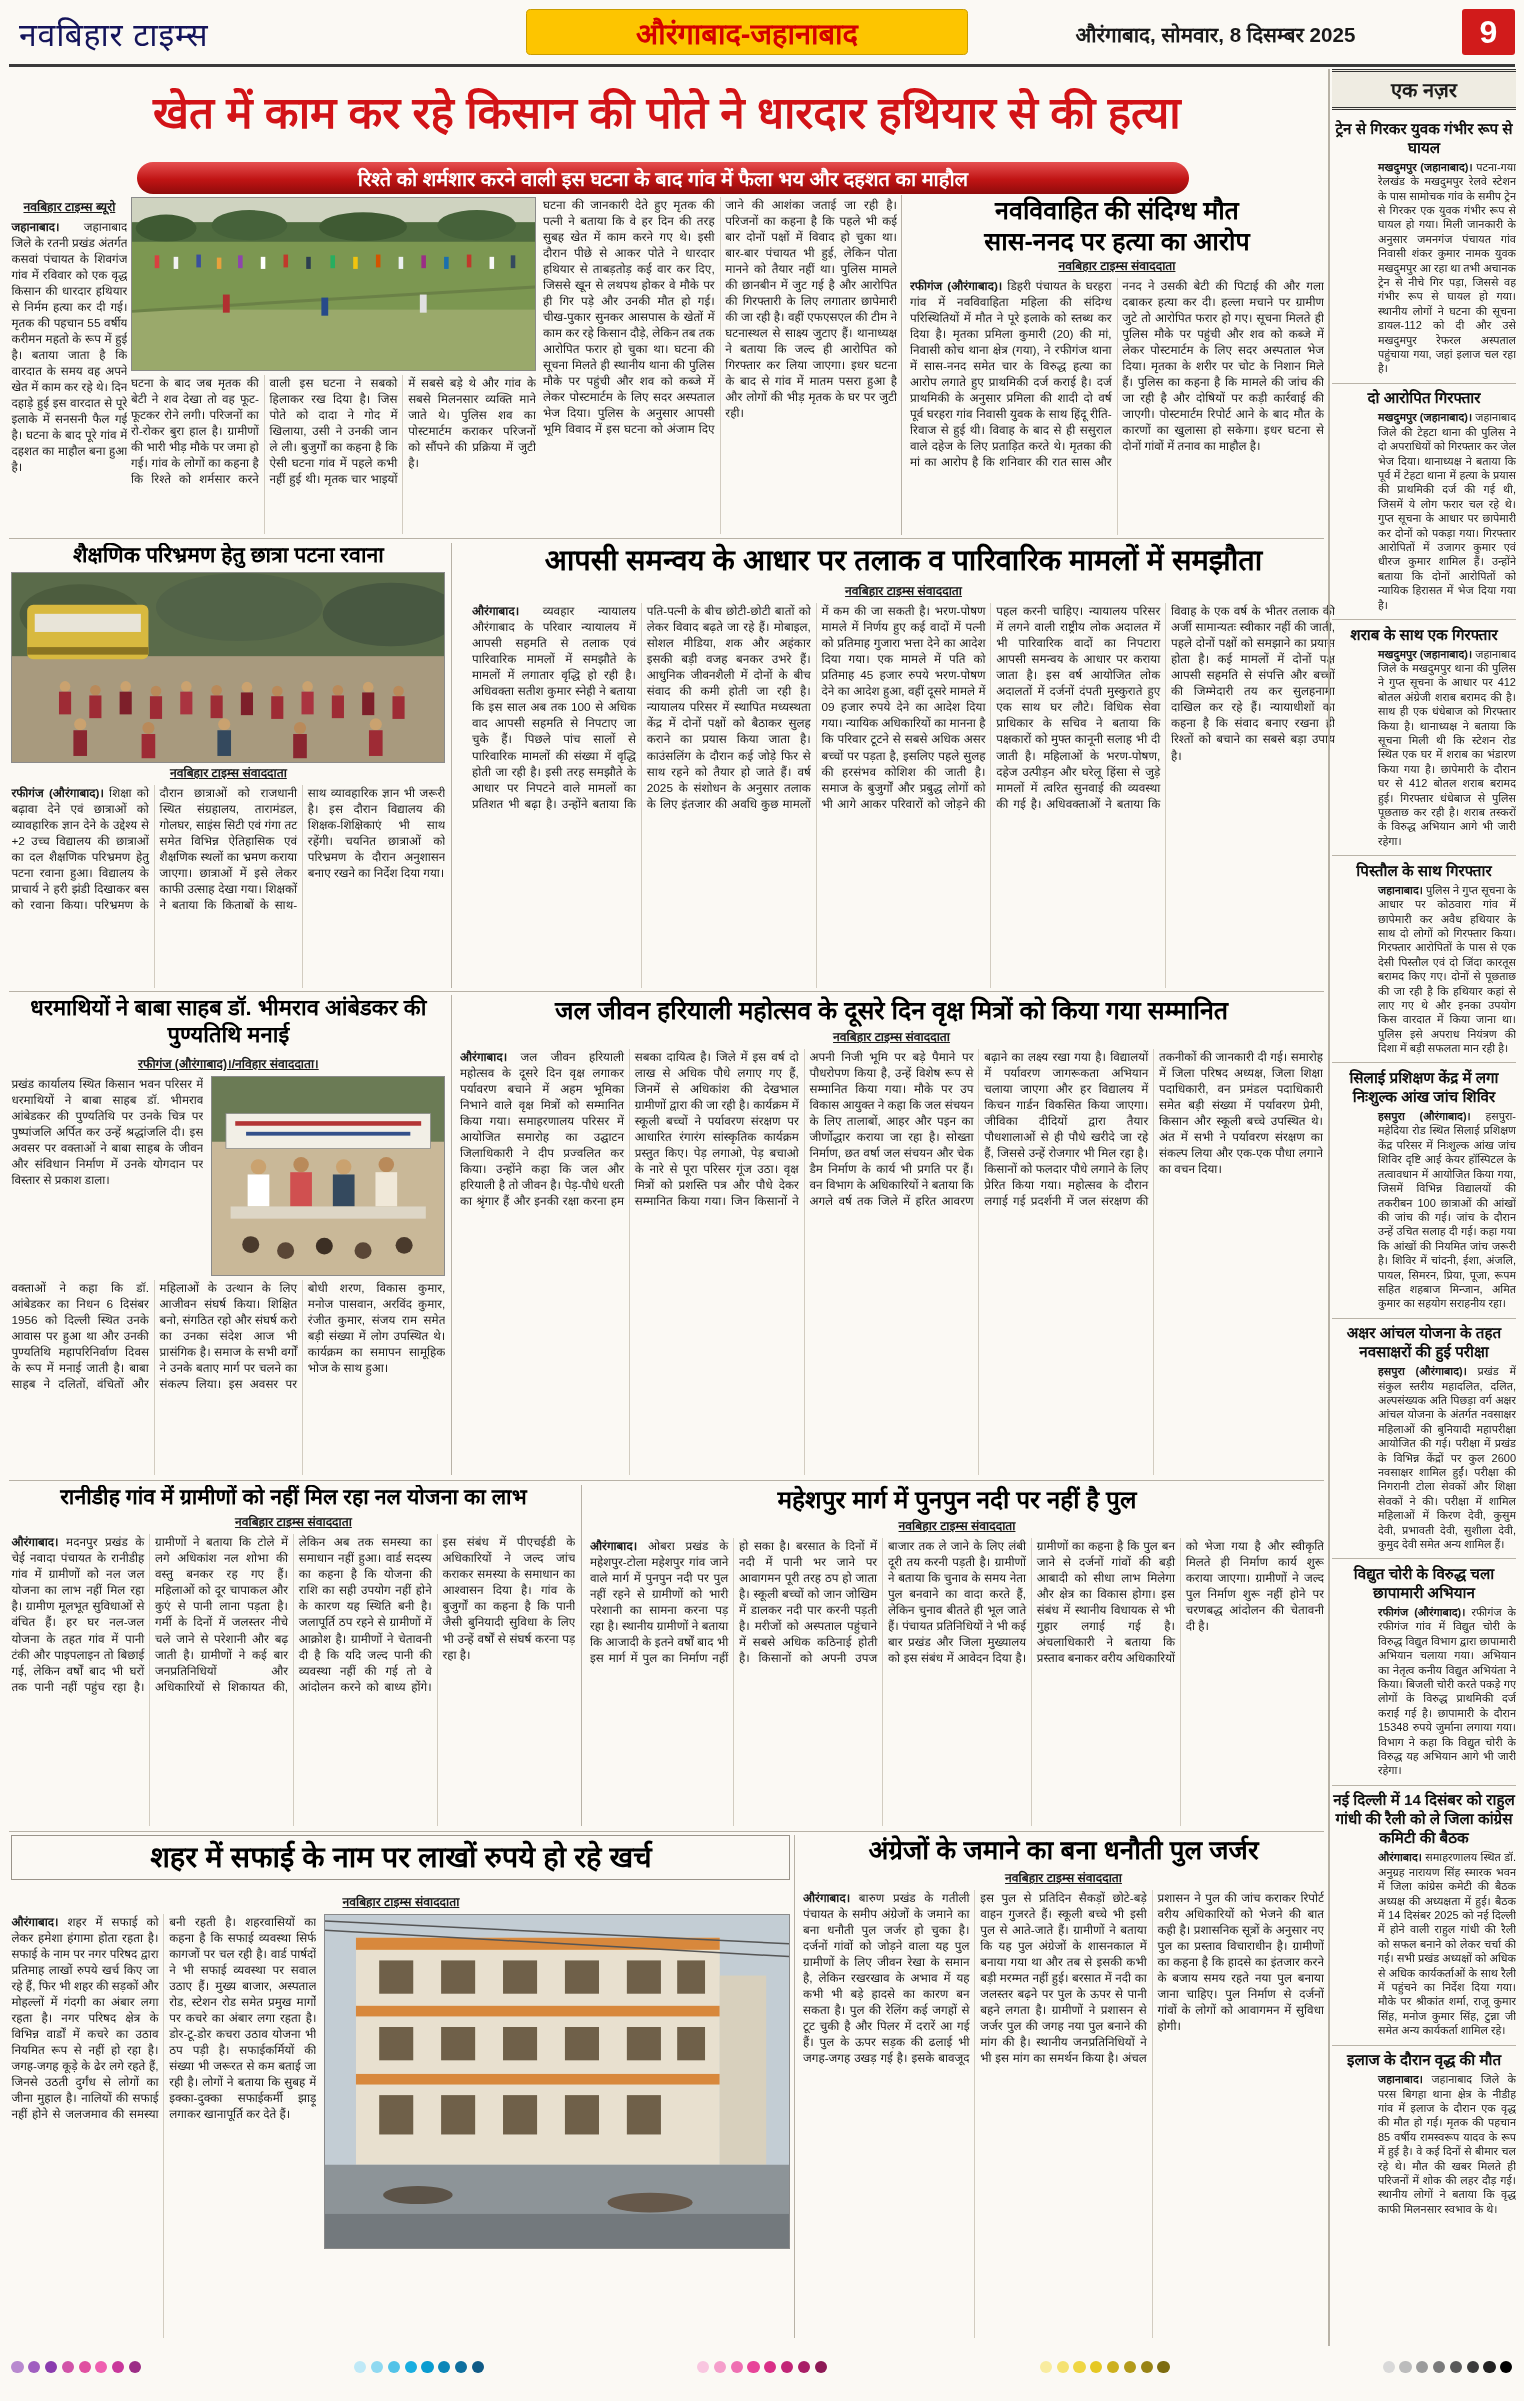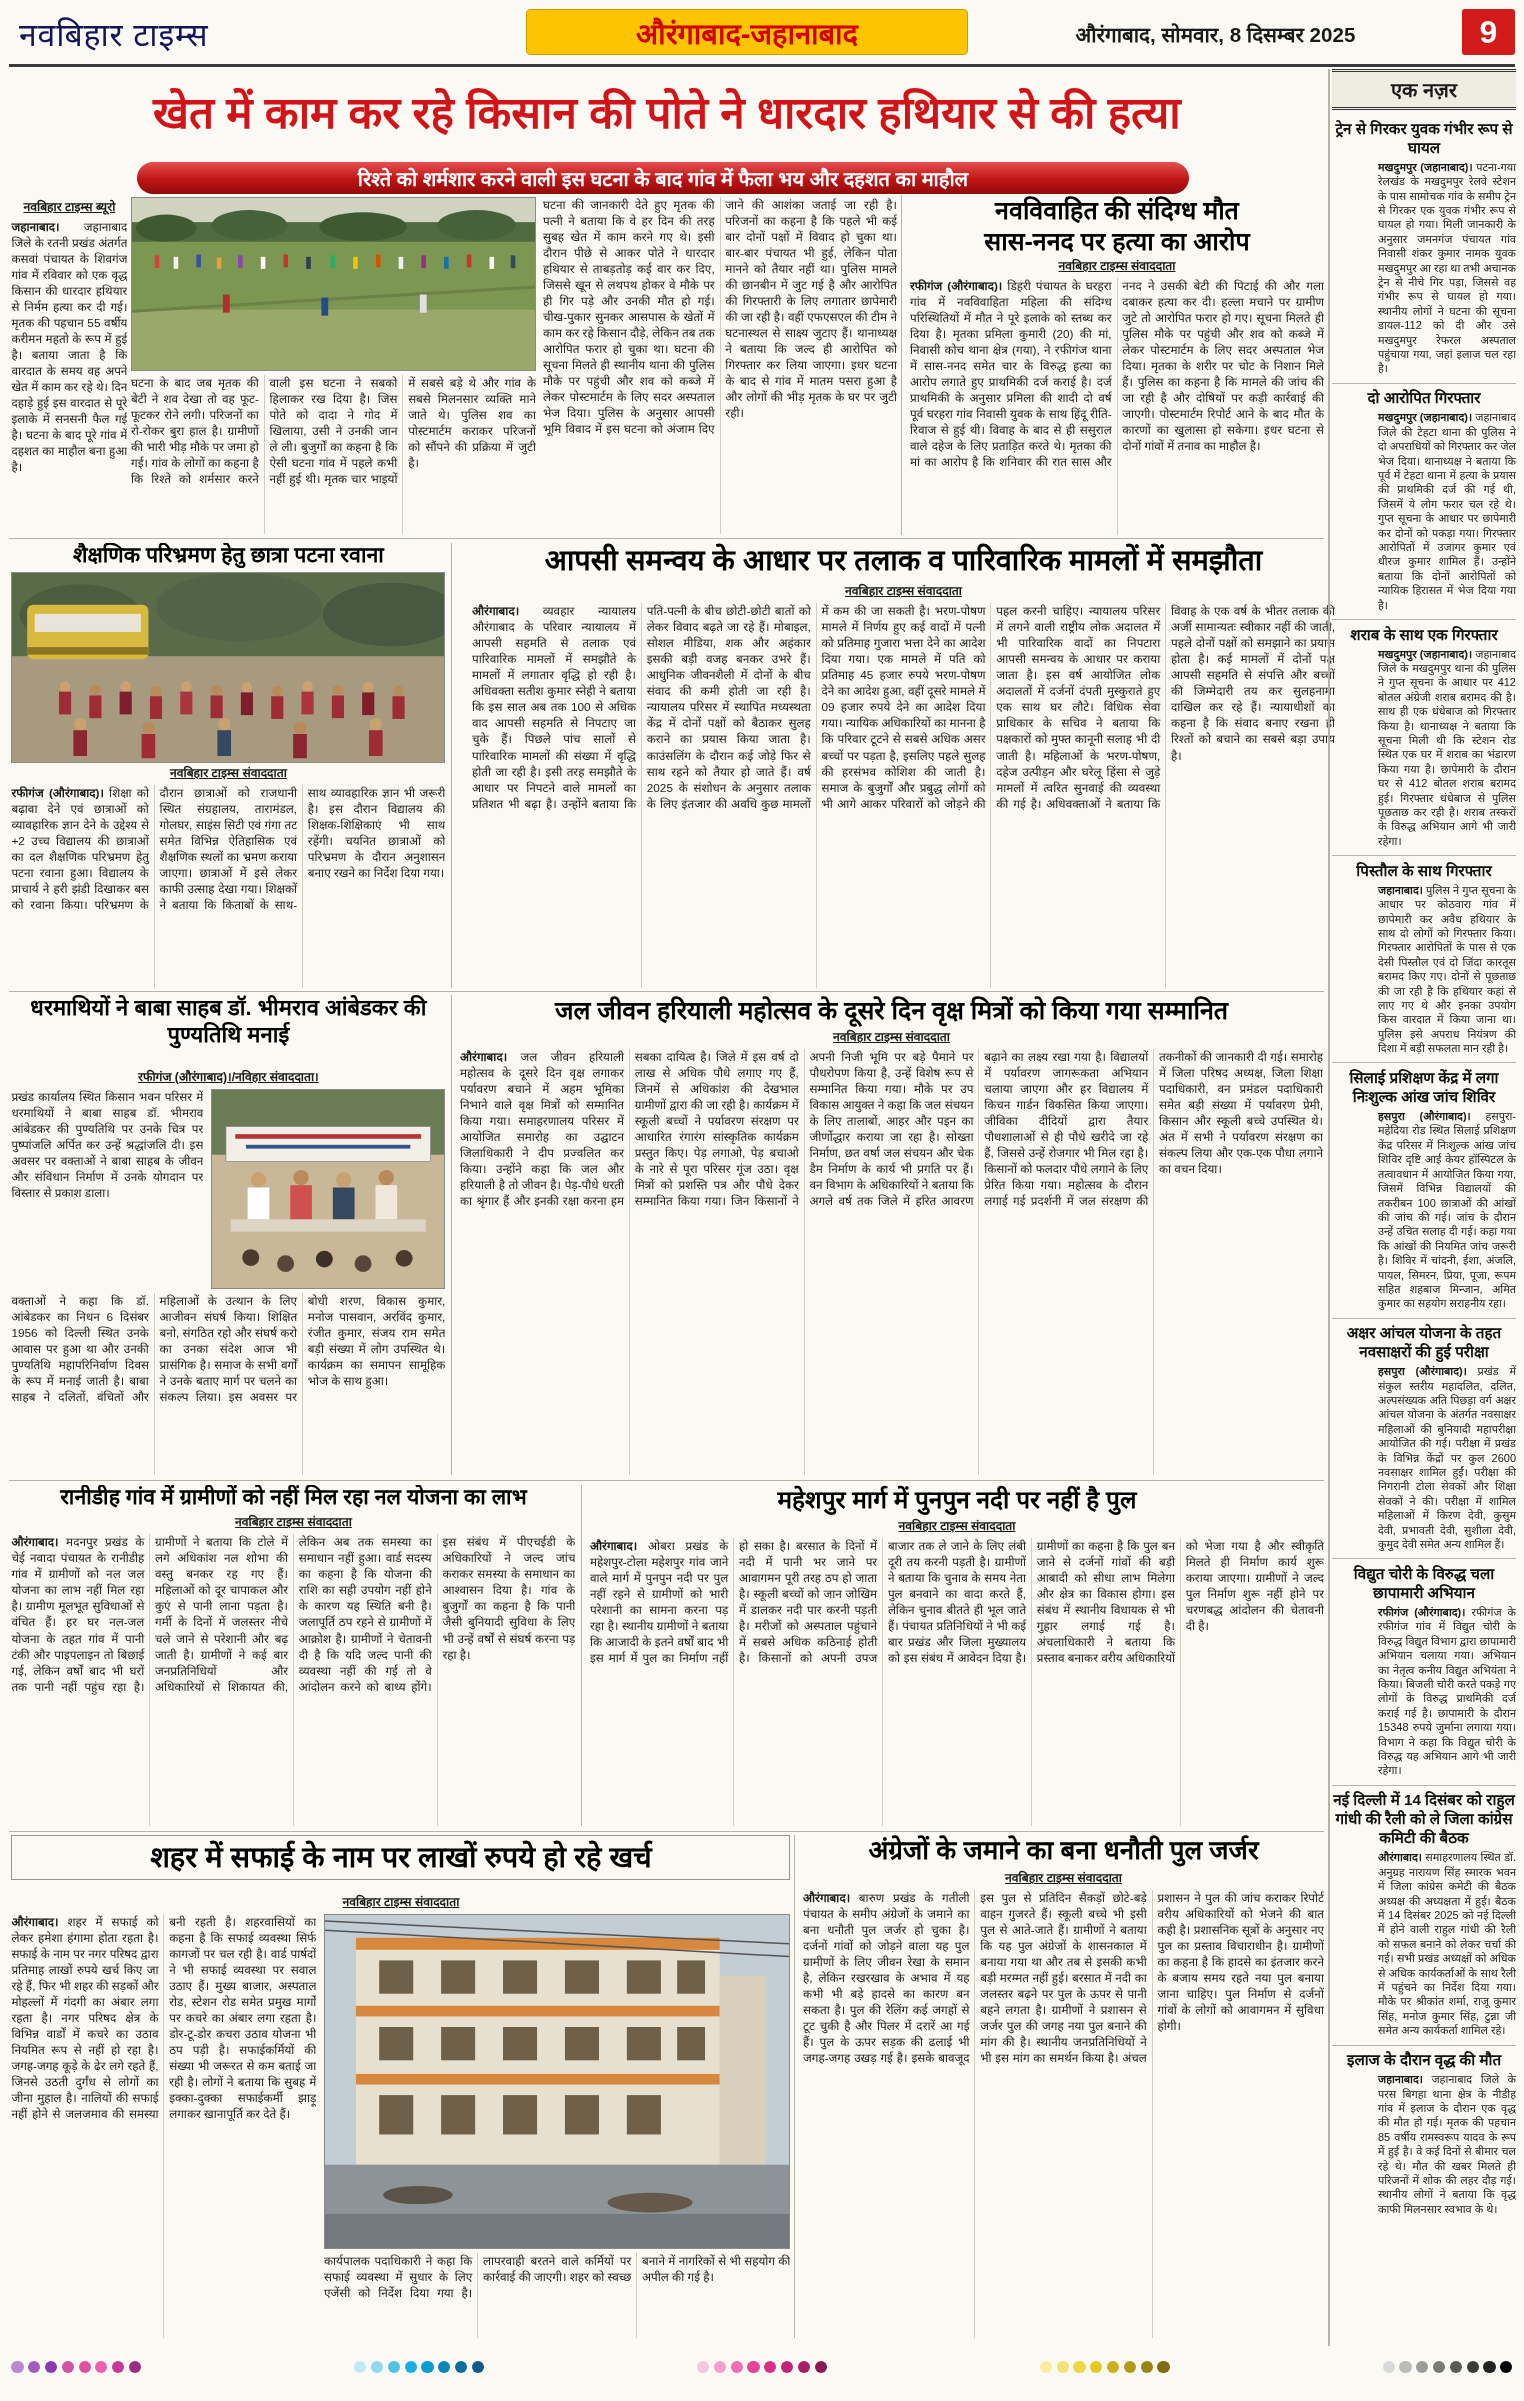--- a/index.html
+++ b/index.html
@@ -184,21 +184,21 @@
     <div class="hl" style="font-size:29px;margin-bottom:3px;">आपसी समन्वय के आधार पर तलाक व पारिवारिक मामलों में समझौता</div>
     <div class="byl">
         <span class="src">नवबिहार टाइम्स संवाददाता</span>
       </div>
     <p class="jt c5 grow"><span class="place">औरंगाबाद।</span> <span>व्यवहार न्यायालय औरंगाबाद के परिवार न्यायालय में आपसी सहमति से तलाक एवं पारिवारिक मामलों में समझौते के मामलों में लगातार वृद्धि हो रही है। अधिवक्ता सतीश कुमार स्नेही ने बताया कि इस साल अब तक 100 से अधिक वाद आपसी सहमति से निपटाए जा चुके हैं। पिछले पांच सालों से पारिवारिक मामलों की संख्या में वृद्धि होती जा रही है। इसी तरह समझौते के आधार पर निपटने वाले मामलों का प्रतिशत भी बढ़ा है। उन्होंने बताया कि पति-पत्नी के बीच छोटी-छोटी बातों को लेकर विवाद बढ़ते जा रहे हैं। मोबाइल, सोशल मीडिया, शक और अहंकार इसकी बड़ी वजह बनकर उभरे हैं। आधुनिक जीवनशैली में दोनों के बीच संवाद की कमी होती जा रही है। न्यायालय परिसर में स्थापित मध्यस्थता केंद्र में दोनों पक्षों को बैठाकर सुलह कराने का प्रयास किया जाता है। काउंसलिंग के दौरान कई जोड़े फिर से साथ रहने को तैयार हो जाते हैं। वर्ष 2025 के संशोधन के अनुसार तलाक के लिए इंतजार की अवधि कुछ मामलों में कम की जा सकती है। भरण-पोषण मामले में निर्णय हुए कई वादों में पत्नी को प्रतिमाह गुजारा भत्ता देने का आदेश दिया गया। एक मामले में पति को प्रतिमाह 45 हजार रुपये भरण-पोषण देने का आदेश हुआ, वहीं दूसरे मामले में 09 हजार रुपये देने का आदेश दिया गया। न्यायिक अधिकारियों का मानना है कि परिवार टूटने से सबसे अधिक असर बच्चों पर पड़ता है, इसलिए पहले सुलह की हरसंभव कोशिश की जाती है। समाज के बुजुर्गों और प्रबुद्ध लोगों को भी आगे आकर परिवारों को जोड़ने की पहल करनी चाहिए। न्यायालय परिसर में लगने वाली राष्ट्रीय लोक अदालत में भी पारिवारिक वादों का निपटारा आपसी समन्वय के आधार पर कराया जाता है। इस वर्ष आयोजित लोक अदालतों में दर्जनों दंपती मुस्कुराते हुए एक साथ घर लौटे। विधिक सेवा प्राधिकार के सचिव ने बताया कि पक्षकारों को मुफ्त कानूनी सलाह भी दी जाती है। महिलाओं के भरण-पोषण, दहेज उत्पीड़न और घरेलू हिंसा से जुड़े मामलों में त्वरित सुनवाई की व्यवस्था की गई है। अधिवक्ताओं ने बताया कि विवाह के एक वर्ष के भीतर तलाक की अर्जी सामान्यतः स्वीकार नहीं की जाती, पहले दोनों पक्षों को समझाने का प्रयास होता है। कई मामलों में दोनों पक्ष आपसी सहमति से संपत्ति और बच्चों की जिम्मेदारी तय कर सुलहनामा दाखिल कर रहे हैं। न्यायाधीशों का कहना है कि संवाद बनाए रखना ही रिश्तों को बचाने का सबसे बड़ा उपाय है।</span></p>
   </div>
 
   <div class="hr2" style="left:9.1px;top:991px;width:1315px;height:0.8px;"></div>
 
   <div class="story" style="left:11.4px;top:995px;width:434px;height:480px;">
-    <div class="hl" style="font-size:22px;margin-bottom:18px;">धरमाथियों ने बाबा साहब डॉ. भीमराव आंबेडकर की पुण्यतिथि मनाई</div>
+    <div class="hl" style="font-size:22px;margin-bottom:5px;">धरमाथियों ने बाबा साहब डॉ. भीमराव आंबेडकर की पुण्यतिथि मनाई</div>
     <div class="byl">
         <span class="src">रफीगंज (औरंगाबाद)।/नविहार संवाददाता।</span>
       </div>
     <div class="row" style="height:200px;flex:none;">
       <p class="jt" style="width:192px;">प्रखंड कार्यालय स्थित किसान भवन परिसर में धरमाथियों ने बाबा साहब डॉ. भीमराव आंबेडकर की पुण्यतिथि पर उनके चित्र पर पुष्पांजलि अर्पित कर उन्हें श्रद्धांजलि दी। इस अवसर पर वक्ताओं ने बाबा साहब के जीवन और संविधान निर्माण में उनके योगदान पर विस्तार से प्रकाश डाला।</p>
       <div class="photo" style="flex:1;">
         <svg viewBox="0 0 300 260" preserveAspectRatio="none">
           <rect width="300" height="260" fill="#c9b898"></rect>
           <rect width="300" height="85" fill="#6b7b55"></rect>
           <rect x="18" y="48" width="264" height="46" fill="#f2efe6" stroke="#8a8a8a"></rect>
@@ -290,21 +290,20 @@
             </g>
             <rect x="510" y="80" width="60" height="250" fill="#d8d0bd"></rect>
             <rect y="330" width="600" height="110" fill="#8d9498"></rect>
             <rect y="395" width="600" height="45" fill="#73797d"></rect>
             <path d="M0,20 L600,55" stroke="#555" stroke-width="2" fill="none"></path>
             <path d="M0,8 L600,38" stroke="#555" stroke-width="2" fill="none"></path>
             <ellipse cx="120" cy="370" rx="45" ry="12" fill="#5c5348"></ellipse>
             <ellipse cx="420" cy="380" rx="55" ry="13" fill="#66584a"></ellipse>
           </svg>
         </div>
-        <p class="jt c3 grow">कार्यपालक पदाधिकारी ने कहा कि सफाई व्यवस्था में सुधार के लिए एजेंसी को निर्देश दिया गया है। लापरवाही बरतने वाले कर्मियों पर कार्रवाई की जाएगी। शहर को स्वच्छ बनाने में नागरिकों से भी सहयोग की अपील की गई है।</p>
       </div>
     </div>
   </div>
 
   <div class="vr" style="left:794px;top:1835px;width:0.8px;height:503px;"></div>
   <div class="story" style="left:803px;top:1835px;width:521px;height:503px;">
     <div class="hl" style="font-size:26px;margin-bottom:1.5px;">अंग्रेजों के जमाने का बना धनौती पुल जर्जर</div>
     <div class="byl">
         <span class="src">नवबिहार टाइम्स संवाददाता</span>
       </div>

